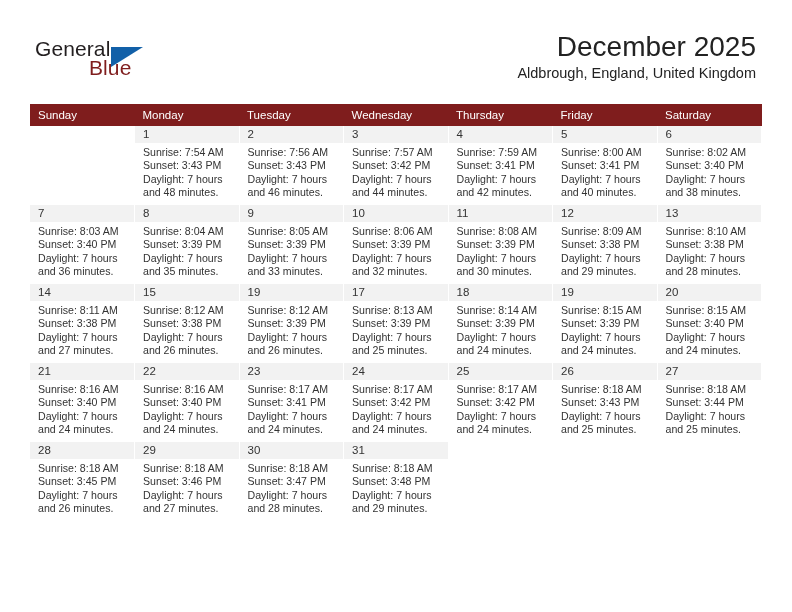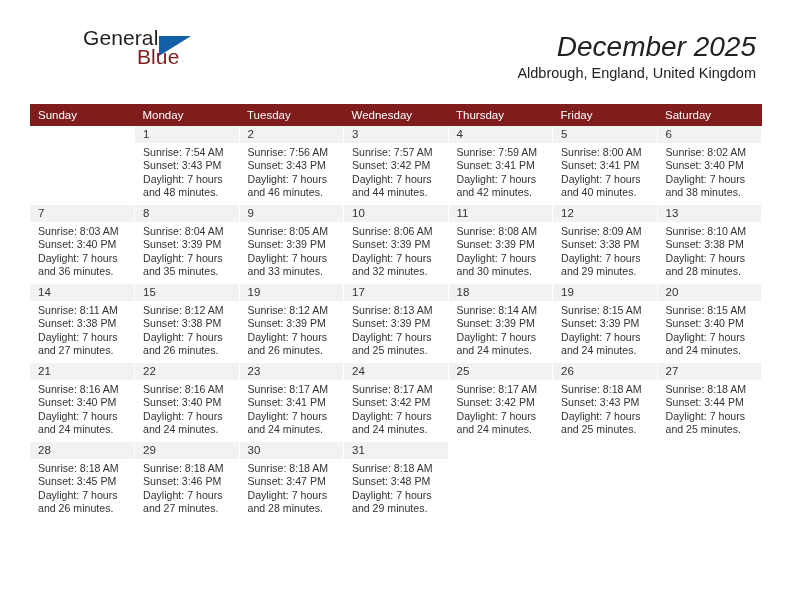--- a/index.html
+++ b/index.html
@@ -25,24 +25,23 @@
   .header {
     position: absolute;
     left: 0;
     top: 0;
     width: 792px;
     height: 104px;
   }
   .logo {
     position: absolute;
     left: 35px;
-    top: 26px;
+    top: 37px;
     width: 200px;
     height: 48px;
-    margin-left: 48px;
   }
   .logo-general {
     position: absolute;
     left: 0;
     top: 0;
     font-size: 21px;
     letter-spacing: 0.1px;
     color: #231f20;
     font-family: "Liberation Sans", sans-serif;
   }
@@ -70,21 +69,20 @@
     right: 36px;
     top: 30px;
     text-align: right;
   }
   .title {
     font-size: 28px;
     font-weight: normal;
     color: #222222;
     line-height: 34px;
     white-space: nowrap;
-    font-style: italic;
   }
   .subtitle {
     font-size: 14.5px;
     color: #222222;
     line-height: 18px;
     white-space: nowrap;
   }
 
   
   .calendar {

